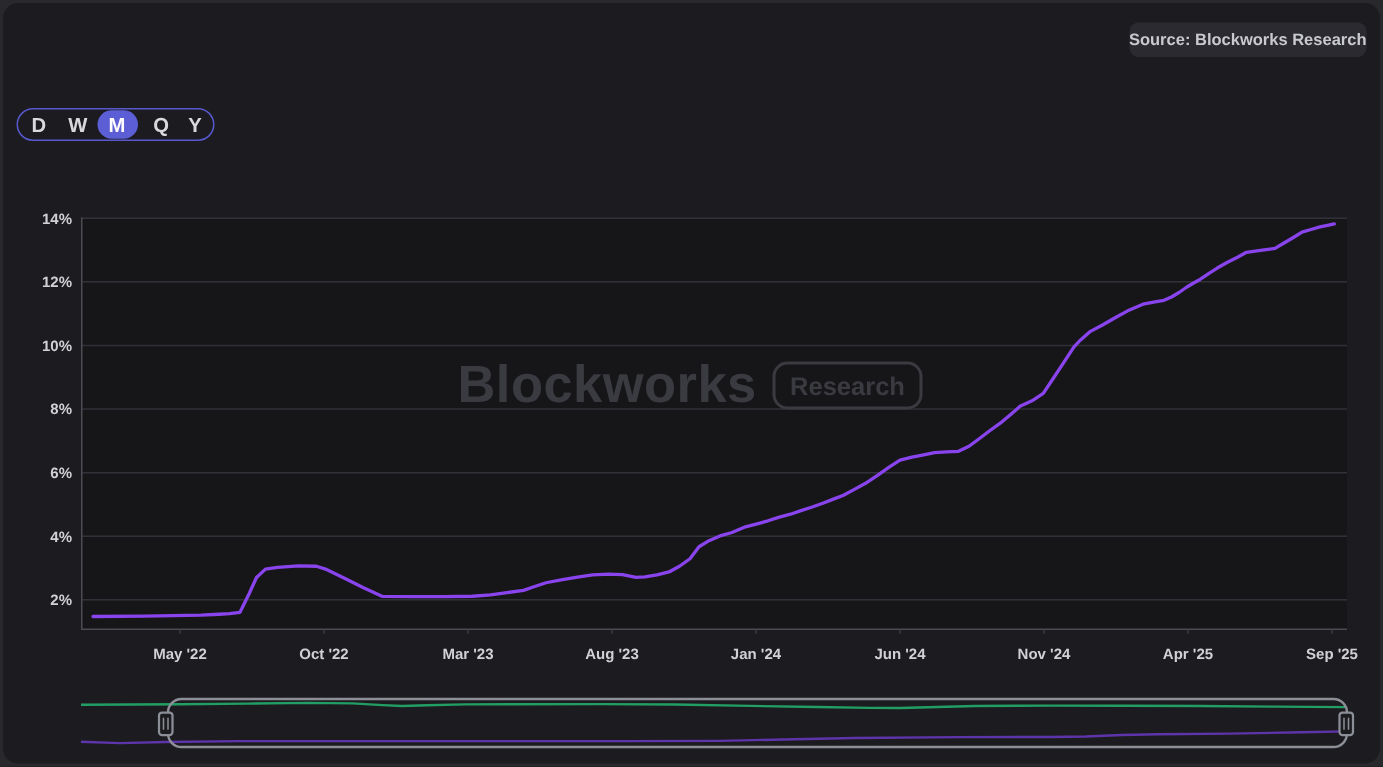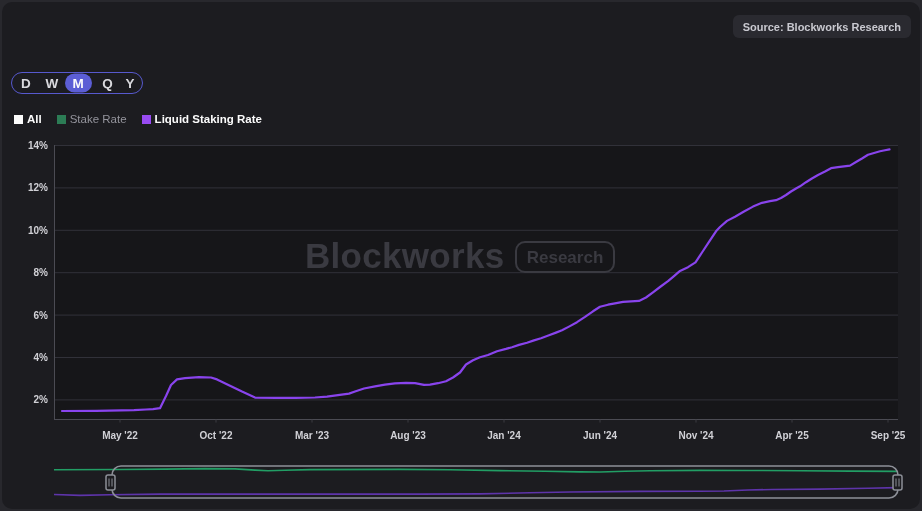--- a/index.html
+++ b/index.html
@@ -1,19 +1,19 @@
 <!DOCTYPE html>
 <html><head>
 <meta charset="utf-8">
 <style>
   html,body{margin:0;padding:0;}
   body{width:922px;height:511px;background:#28282d;font-family:"Liberation Sans",sans-serif;overflow:hidden;}
   .card{position:absolute;left:2px;top:2px;width:918px;height:507px;background:#1c1c20;border-radius:10px;overflow:hidden;opacity:0.99;}
   .title{position:absolute;left:11.5px;top:19.5px;font-size:17.5px;font-weight:bold;color:#f2f2f4;letter-spacing:-0.35px;}
-  .chip{position:absolute;right:9px;top:13px;height:23px;background:#2b2b31;border-radius:6px;display:flex;align-items:center;padding:0 10px;}
+  .chip{position:absolute;right:9px;top:13px;height:23px;background:#2b2b31;border-radius:6px;display:flex;align-items:center;padding:0 0;}
   .chip span{font-size:11px;font-weight:bold;color:#cbcbd2;}
   .toggle{position:absolute;left:9px;top:70px;width:132px;height:22px;box-sizing:border-box;border:1px solid #585ad0;border-radius:11px;}
   .toggle .t{position:absolute;top:50%;transform:translate(-50%,-50%);font-size:13.5px;font-weight:bold;color:#dcdce0;line-height:13.5px;margin-top:1.1px;}
   .toggle .sel2{position:absolute;left:52.5px;top:50%;transform:translateY(-50%);width:27px;height:19px;background:#5d5fd8;border-radius:9.5px;}
   .legend{position:absolute;left:12px;top:110.5px;display:flex;align-items:center;font-size:11.5px;height:13px;}
   .legend .sq{width:9px;height:9px;display:inline-block;margin-right:4px;flex:none;}
   .legend .item{display:flex;align-items:center;}
 </style>
 </head>
 <body>
@@ -21,34 +21,20 @@
   <div class="chip">
       <span>Source: Blockworks Research</span>
     </div>
   <div class="toggle">
     <div class="sel2"></div>
     <div class="t" style="left:13.8px;">D</div>
       <div class="t" style="left:39.8px;">W</div>
       <div class="t" style="left:66px;color:#fff;">M</div>
       <div class="t" style="left:95.4px;">Q</div>
       <div class="t" style="left:118px;">Y</div>
-  </div>
-  <div class="legend">
-    <div class="item">
-        <span class="sq" style="background:#fff;"></span>
-        <span style="color:#fff;font-weight:bold;">All</span>
-      </div>
-    <div class="item" style="margin-left:15px;">
-        <span class="sq" style="background:#2d7d56;"></span>
-        <span style="color:#96969e;">Stake Rate</span>
-      </div>
-    <div class="item" style="margin-left:15px;">
-        <span class="sq" style="background:#9a4cf5;"></span>
-        <span style="color:#fff;font-weight:bold;">Liquid Staking Rate</span>
-      </div>
   </div>
   <svg width="922" height="511" viewBox="0 0 922 511" style="position:absolute;left:-2px;top:-2px;" xmlns="http://www.w3.org/2000/svg">
 
     <rect x="54" y="145.5" width="844" height="274" fill="#161619"></rect>
 
     <g stroke="#32323a" stroke-width="1">
       <line x1="54" y1="145.5" x2="898" y2="145.5"></line>
       <line x1="54" y1="187.9" x2="898" y2="187.9"></line>
       <line x1="54" y1="230.3" x2="898" y2="230.3"></line>
       <line x1="54" y1="272.7" x2="898" y2="272.7"></line>

